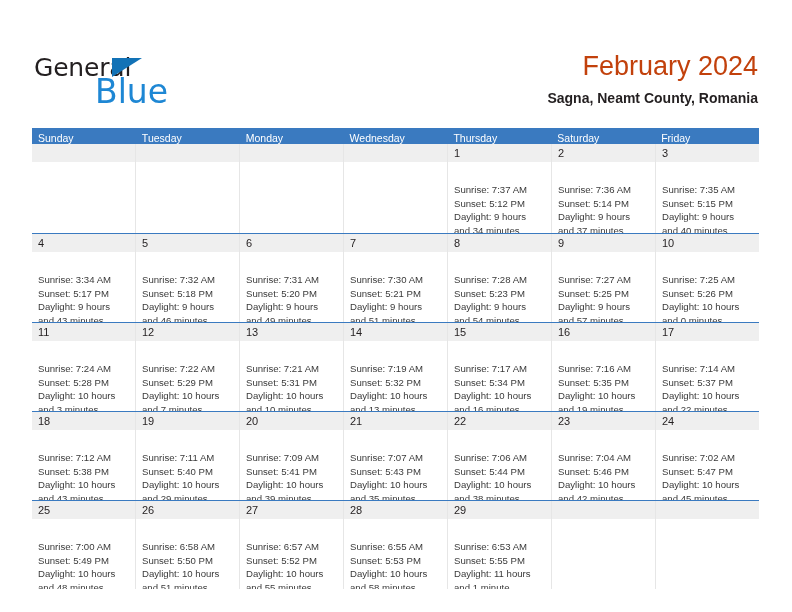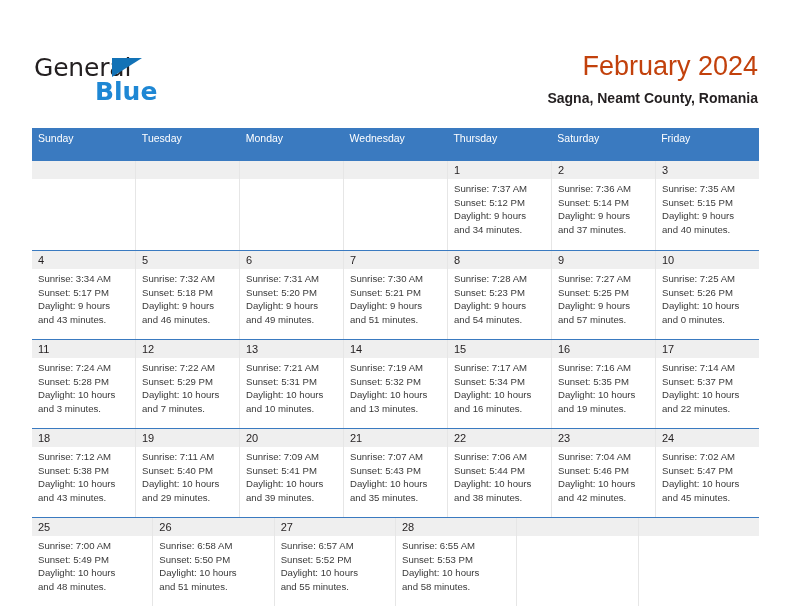--- a/index.html
+++ b/index.html
@@ -54,24 +54,24 @@
     top: 3px;
     width: 0;
     height: 0;
     border-left: 30px solid #1272b6;
     border-bottom: 19px solid transparent;
   }
   .logo-blue {
     position: absolute;
     left: 61px;
     top: 24px;
-    font-size: 25px;
+    font-size: 33px;
     color: #1e87d4;
     font-family: "DejaVu Sans", sans-serif;
-    font-weight: 700;
+    font-weight: 400;
     line-height: 26px;
   }
   .title-block {
     position: absolute;
     right: 0;
     top: 0;
     text-align: right;
   }
   .cal-title {
     font-size: 27px;
@@ -92,21 +92,21 @@
   
   .calendar {
     position: absolute;
     left: 32px;
     top: 105px;
     width: 727px;
   }
   .dow-row {
     display: flex;
     background: #3a7ac0;
-    height: 33px;
+    height: 16px;
   }
   .dow-cell {
     flex: 1 1 0;
     font-size: 10.5px;
     color: #ffffff;
     line-height: 20px;
     padding-left: 6px;
     box-sizing: border-box;
     white-space: nowrap;
   }
@@ -136,21 +136,21 @@
     font-size: 11px;
     color: #231f20;
     line-height: 18px;
     padding-left: 6px;
     box-sizing: border-box;
   }
   .day-cell.empty .day-num {
     background: #efefef;
   }
   .day-info {
-    padding: 3px 5px 0 6px;
+    padding: 21px 5px 0 6px;
     font-size: 9.6px;
     line-height: 13.5px;
     color: #3a3a3a;
   }
   .day-info div {
     white-space: nowrap;
   }
 </style>
 </head>
 <body>
@@ -453,20 +453,29 @@
           </div>
           <div class="day-cell">
             <div class="day-num">28</div>
             <div class="day-info">
               <div>Sunrise: 6:55 AM</div>
               <div>Sunset: 5:53 PM</div>
               <div>Daylight: 10 hours</div>
               <div>and 58 minutes.</div>
             </div>
           </div>
+          <div class="day-cell">
+            <div class="day-num">29</div>
+            <div class="day-info">
+              <div>Sunrise: 6:53 AM</div>
+              <div>Sunset: 5:55 PM</div>
+              <div>Daylight: 11 hours</div>
+              <div>and 1 minute.</div>
+            </div>
+          </div>
           <div class="day-cell empty">
             <div class="day-num"></div>
             <div class="day-info"></div>
           </div>
           <div class="day-cell empty">
             <div class="day-num"></div>
             <div class="day-info"></div>
           </div>
         </div>
       </div>

